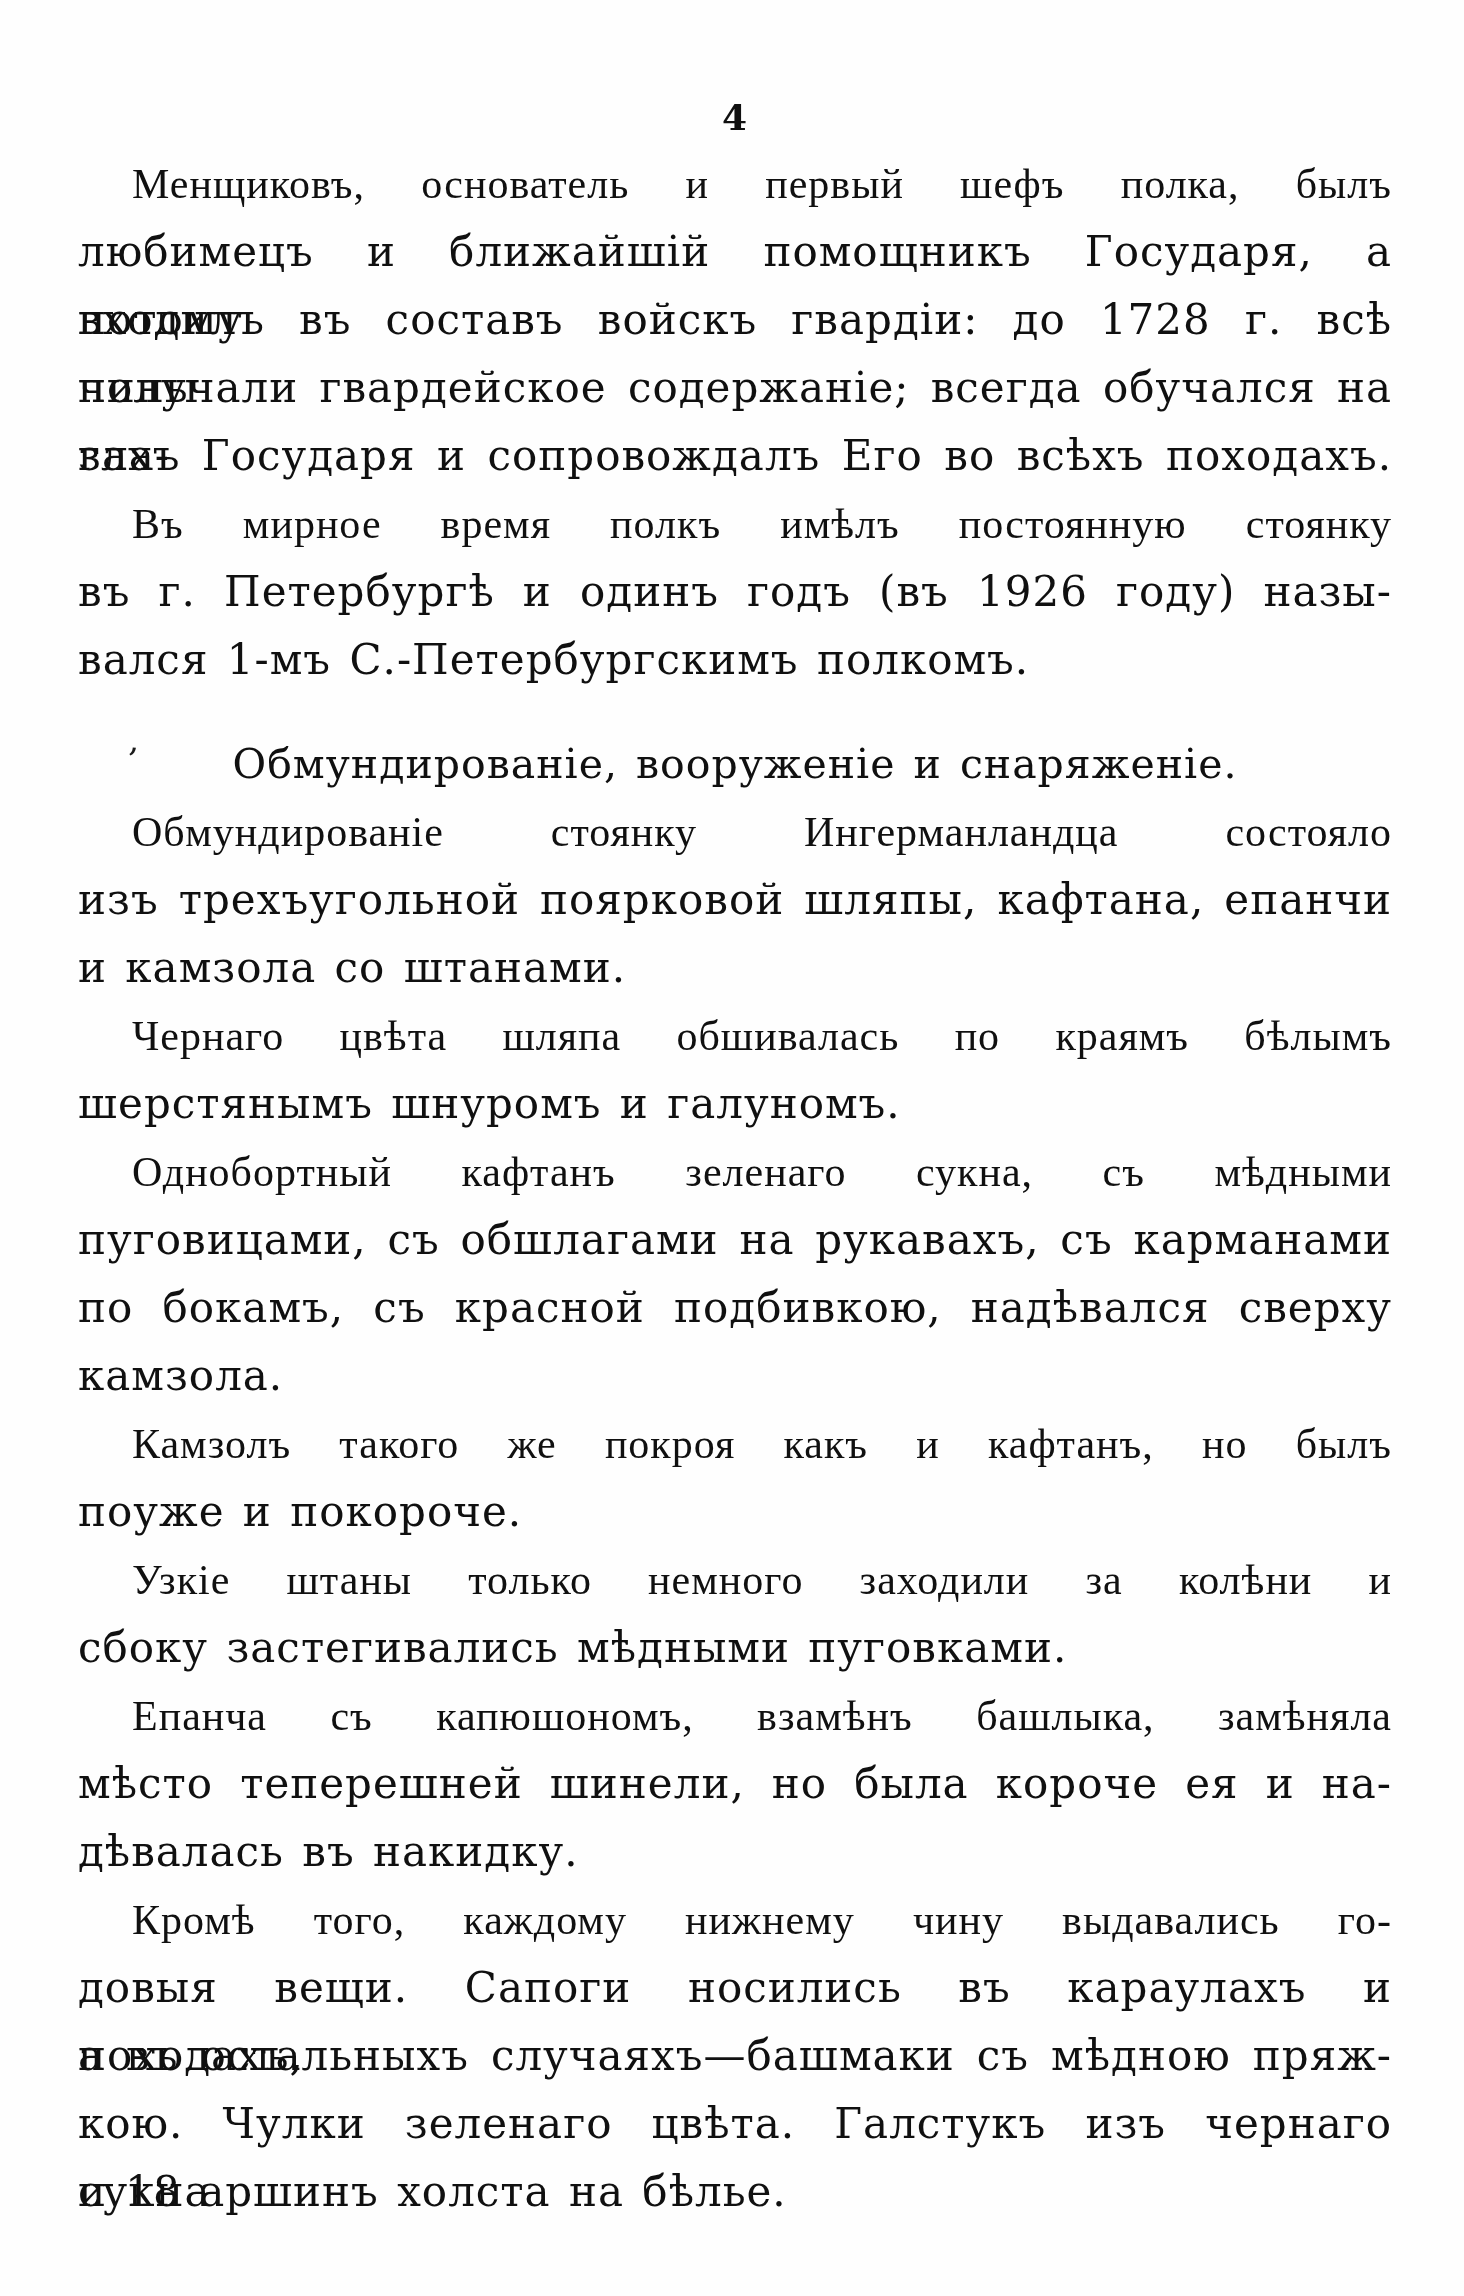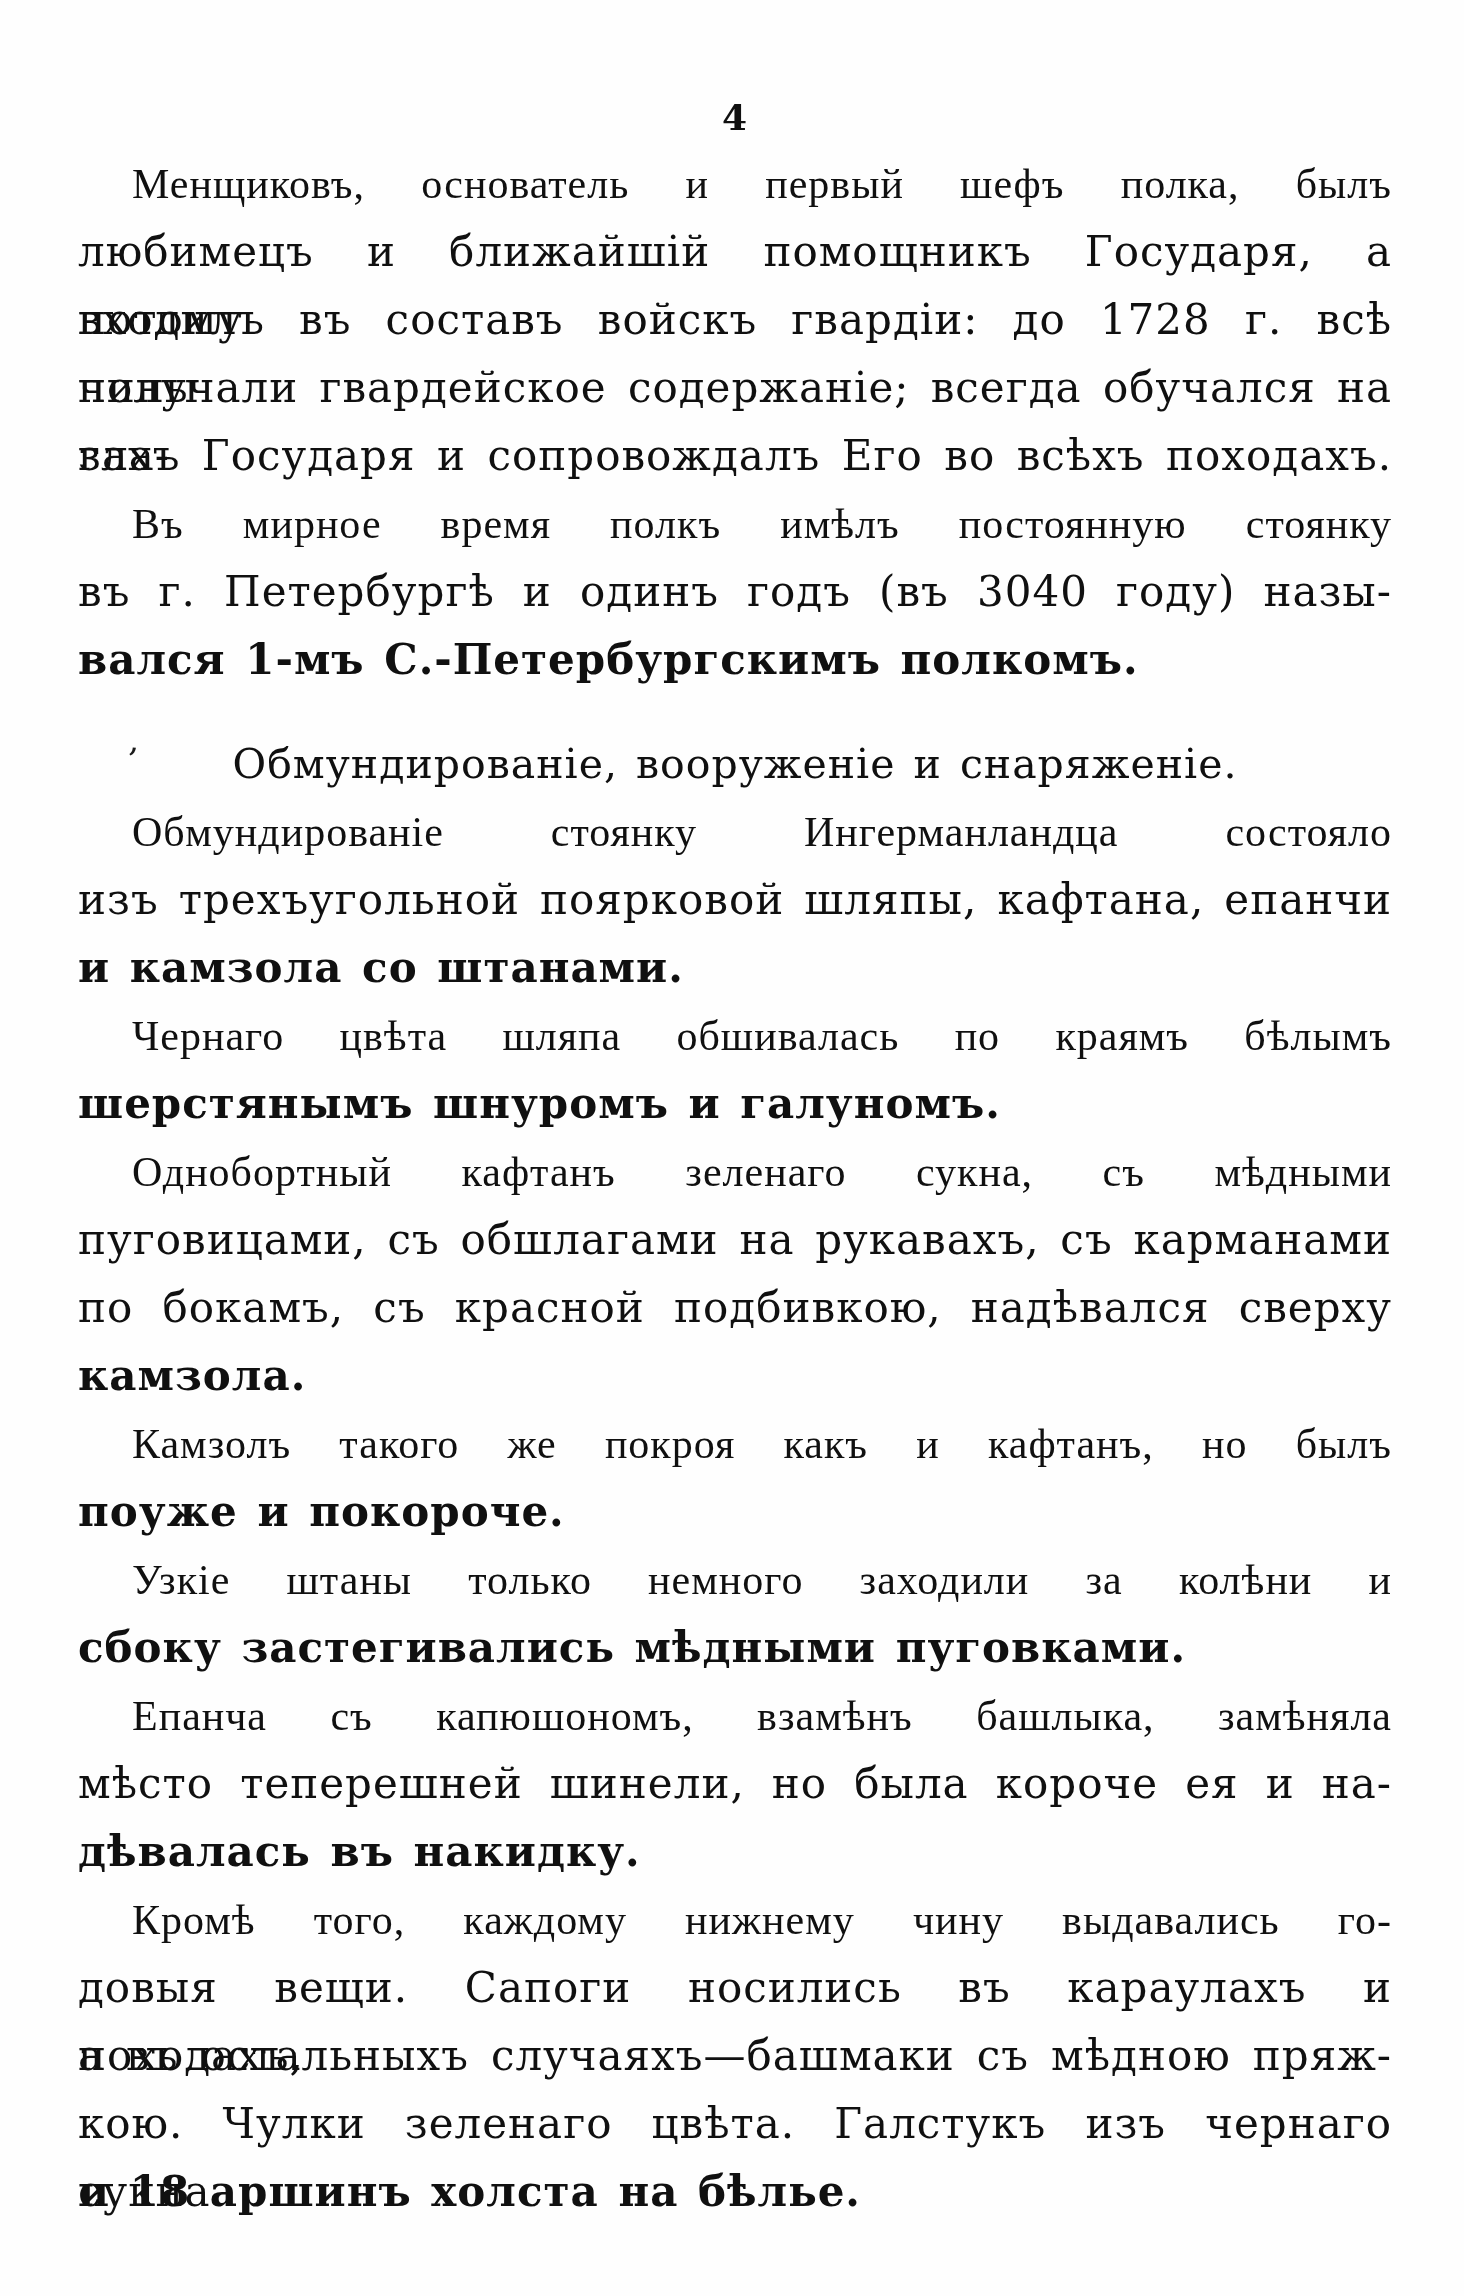--- a/index.html
+++ b/index.html
@@ -48,21 +48,20 @@
     word-spacing: 4px;
     text-align: justify;
     text-align-last: justify;
     white-space: normal;
     overflow: visible;
   }
   .line.indent { padding-left: 54px; font-family: Liberation Serif, serif; }
   .line.ragged {
     text-align: right;
     text-align-last: left;
-    font-weight: bold;
   }
   .line.heading {
     margin-top: 36px;
     text-align: right;
     text-align-last: center;
     font-size: 41px;
   }
 </style>
 </head>
 <body>
@@ -70,21 +69,21 @@
 <div class="page">
   <div class="page-number">4</div>
   <span class="stray">’</span>
   <div class="text-block" id="text-block">
       <div class="line indent">Менщиковъ, основатель и первый шефъ полка, былъ</div>
       <div class="line">любимецъ и ближайшій помощникъ Государя, а потому</div>
       <div class="line">входилъ въ составъ войскъ гвардіи: до 1728 г. всѣ чины</div>
       <div class="line">получали гвардейское содержаніе; всегда обучался на гла-</div>
       <div class="line">захъ Государя и сопровождалъ Его во всѣхъ походахъ.</div>
       <div class="line indent">Въ мирное время полкъ имѣлъ постоянную стоянку</div>
-      <div class="line">въ г. Петербургѣ и одинъ годъ (въ 3040 году) назы-</div>
+      <div class="line">въ г. Петербургѣ и одинъ годъ (въ 1926 году) назы-</div>
       <div class="line ragged">вался 1-мъ С.-Петербургскимъ полкомъ.</div>
       <div class="line heading">Обмундированіе, вооруженіе и снаряженіе.</div>
       <div class="line indent">Обмундированіе стоянку Ингерманландца состояло</div>
       <div class="line">изъ трехъугольной поярковой шляпы, кафтана, епанчи</div>
       <div class="line ragged">и камзола со штанами.</div>
       <div class="line indent">Чернаго цвѣта шляпа обшивалась по краямъ бѣлымъ</div>
       <div class="line ragged">шерстянымъ шнуромъ и галуномъ.</div>
       <div class="line indent">Однобортный кафтанъ зеленаго сукна, съ мѣдными</div>
       <div class="line">пуговицами, съ обшлагами на рукавахъ, съ карманами</div>
       <div class="line">по бокамъ, съ красной подбивкою, надѣвался сверху</div>

